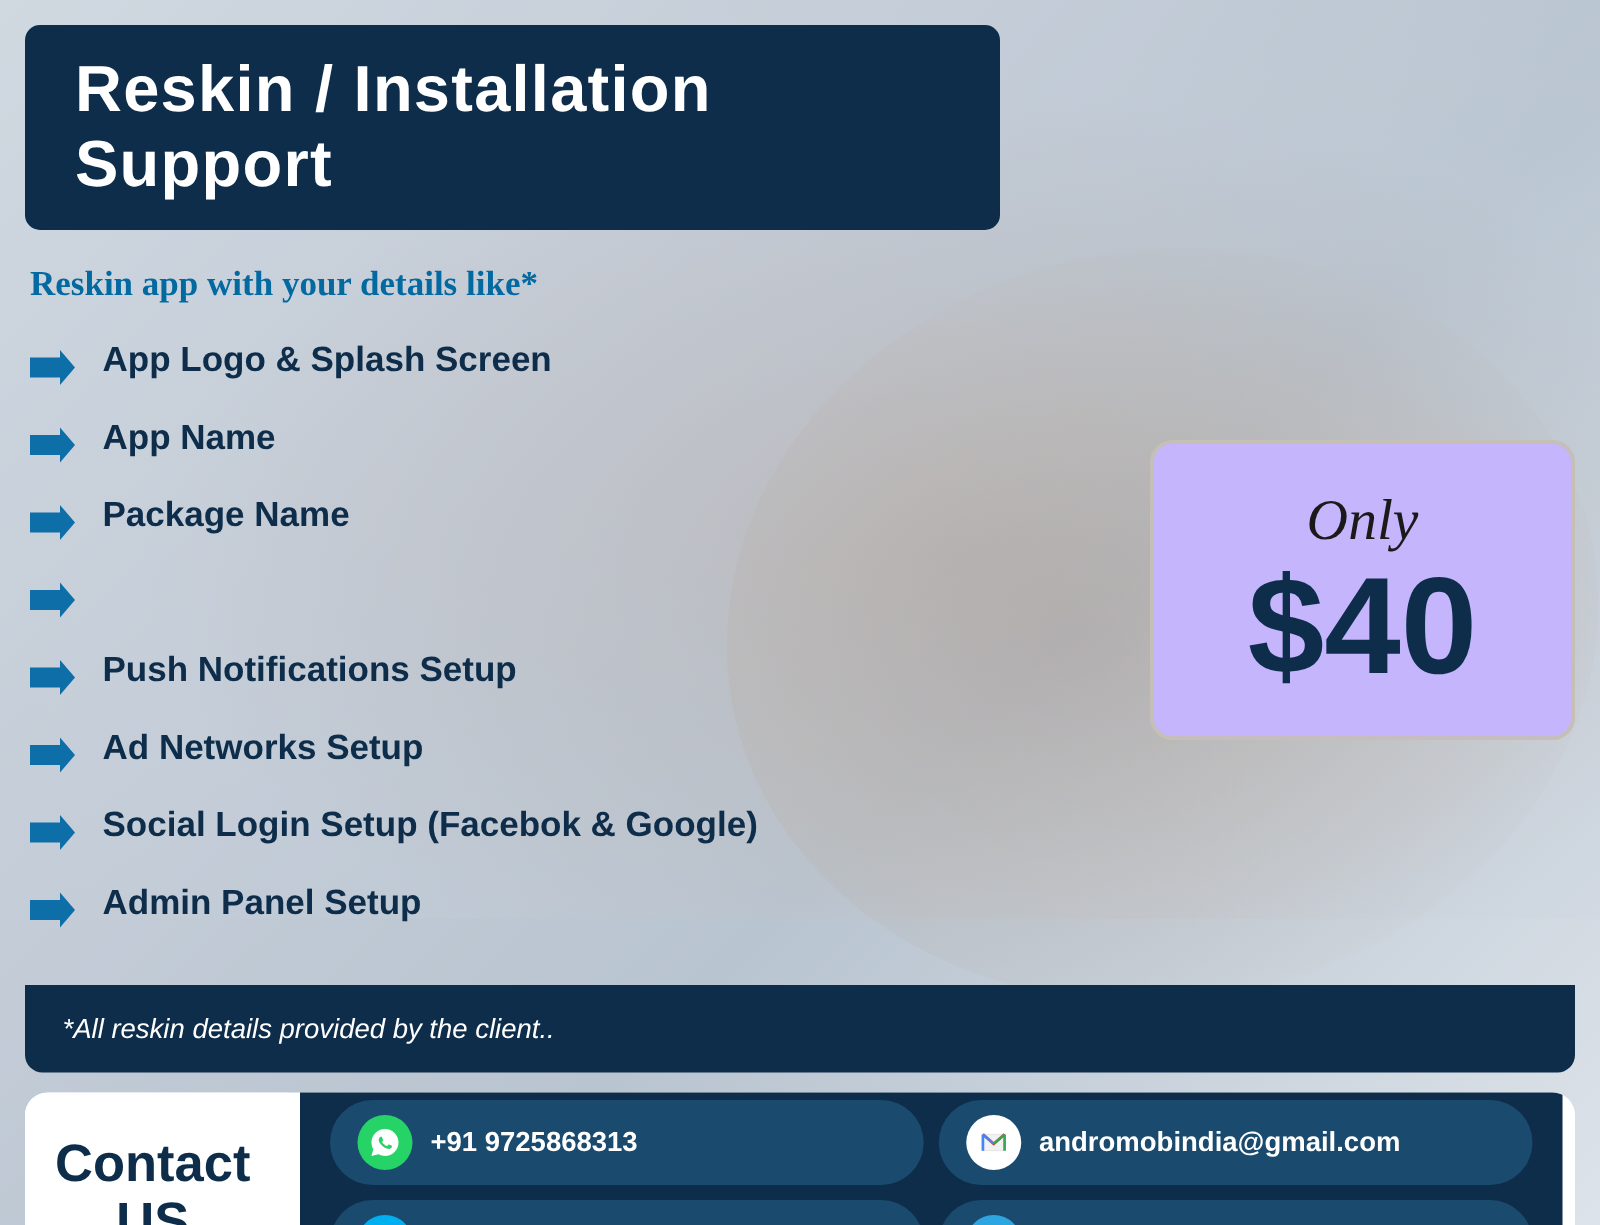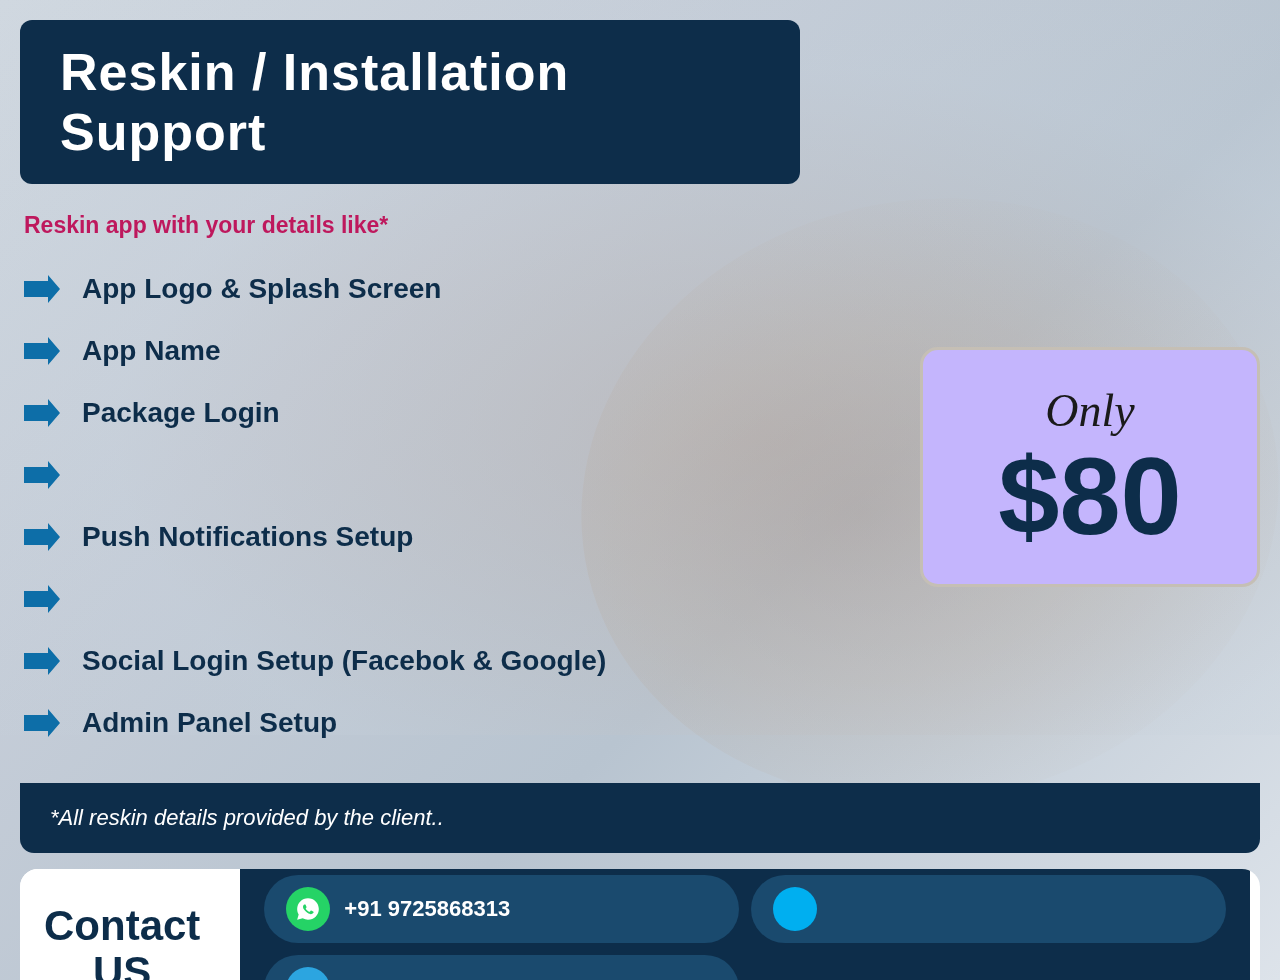--- a/index.html
+++ b/index.html
@@ -53,25 +53,26 @@
 
     .title-box h1 {
       color: #ffffff;
       font-size: 52px;
       font-weight: 900;
       letter-spacing: 1px;
     }
 
     
     .subtitle {
-      font-size: 23px;
+      font-size: 28px;
       font-weight: 800;
-      color: #be185d;
+      color: #0369a1;
       margin-bottom: 6px;
       padding-left: 4px;
+      font-family: Liberation Serif, serif;
     }
 
     .divider-line {
       width: 660px;
       height: 2px;
       background: #0d2d4a;
       margin-bottom: 22px;
     }
 
     
@@ -80,21 +81,20 @@
       align-items: flex-start;
       justify-content: space-between;
     }
 
     .list-section {
       flex: 1;
     }
 
     .list-item {
       display: flex;
-      align-items: center;
       margin-bottom: 18px;
     }
 
     .arrow-icon {
       width: 44px;
       height: 44px;
       flex-shrink: 0;
       margin-right: 18px;
     }
 
@@ -274,21 +274,21 @@
         </svg>
       </div>
       <span class="list-item-text">App Name</span>
     </div>
         <div class="list-item">
       <div class="arrow-icon">
         <svg viewBox="0 0 44 44" fill="none" xmlns="http://www.w3.org/2000/svg">
           <polygon points="4,14 28,14 28,8 40,22 28,36 28,30 4,30" fill="#0d6ea8"></polygon>
         </svg>
       </div>
-      <span class="list-item-text">Package Login</span>
+      <span class="list-item-text">Package Name</span>
     </div>
         <div class="list-item">
       <div class="arrow-icon">
         <svg viewBox="0 0 44 44" fill="none" xmlns="http://www.w3.org/2000/svg">
           <polygon points="4,14 28,14 28,8 40,22 28,36 28,30 4,30" fill="#0d6ea8"></polygon>
         </svg>
       </div>
     </div>
         <div class="list-item">
       <div class="arrow-icon">
@@ -297,20 +297,21 @@
         </svg>
       </div>
       <span class="list-item-text">Push Notifications Setup</span>
     </div>
         <div class="list-item">
       <div class="arrow-icon">
         <svg viewBox="0 0 44 44" fill="none" xmlns="http://www.w3.org/2000/svg">
           <polygon points="4,14 28,14 28,8 40,22 28,36 28,30 4,30" fill="#0d6ea8"></polygon>
         </svg>
       </div>
+      <span class="list-item-text">Ad Networks Setup</span>
     </div>
         <div class="list-item">
       <div class="arrow-icon">
         <svg viewBox="0 0 44 44" fill="none" xmlns="http://www.w3.org/2000/svg">
           <polygon points="4,14 28,14 28,8 40,22 28,36 28,30 4,30" fill="#0d6ea8"></polygon>
         </svg>
       </div>
       <span class="list-item-text">Social Login Setup (Facebok &amp; Google)</span>
     </div>
         <div class="list-item">
@@ -318,21 +319,21 @@
         <svg viewBox="0 0 44 44" fill="none" xmlns="http://www.w3.org/2000/svg">
           <polygon points="4,14 28,14 28,8 40,22 28,36 28,30 4,30" fill="#0d6ea8"></polygon>
         </svg>
       </div>
       <span class="list-item-text">Admin Panel Setup</span>
     </div>
       </div>
 
     <div class="price-box">
       <div class="price-only">Only</div>
-      <div class="price-amount">$80</div>
+      <div class="price-amount">$40</div>
     </div>
 
   </div>
 
   <div class="footer-band">
     <div class="disclaimer">*All reskin details provided by the client..</div>
   </div>
 
   <div class="contact-section">
 
@@ -347,20 +348,34 @@
 
     <div class="contact-item">
       <div class="icon-circle" style="background:#25D366">
         <svg viewBox="0 0 24 24" width="26" height="26" fill="white">
               <path d="M12 2C6.48 2 2 6.48 2 12c0 1.85.5 3.58 1.38 5.07L2 22l5.11-1.35A9.94 9.94 0 0012 22c5.52 0 10-4.48 10-10S17.52 2 12 2zm4.93 13.57c-.2.56-1.18 1.08-1.62 1.14-.44.06-.85.2-2.87-.6-2.4-.96-3.94-3.39-4.06-3.55-.12-.16-.97-1.29-.97-2.46 0-1.17.61-1.75.83-1.99.22-.24.48-.3.64-.3h.46c.15 0 .35-.06.54.41.2.48.68 1.66.74 1.78.06.12.1.26.02.42-.08.16-.12.26-.24.4-.12.14-.25.31-.36.42-.12.12-.24.25-.1.49.14.24.62 1.02 1.33 1.65.92.82 1.69 1.07 1.93 1.19.24.12.38.1.52-.06.14-.16.6-.7.76-.94.16-.24.32-.2.54-.12.22.08 1.4.66 1.64.78.24.12.4.18.46.28.06.1.06.58-.14 1.14z"></path>
             </svg>
       </div>
       <span class="contact-item-text">+91 9725868313</span>
     </div>
         <div class="contact-item">
+      <div class="icon-circle" style="background:#ffffff">
+        <svg viewBox="0 0 24 24" width="26" height="26">
+              <rect width="24" height="24" fill="white" rx="12"></rect>
+              <path d="M4 6h16v12H4z" fill="#f1f1f1" stroke="#ddd" stroke-width="0.5"></path>
+              <path d="M4 6l8 7 8-7" fill="none" stroke="#d44638" stroke-width="2"></path>
+              <path d="M4 6l8 7" fill="none" stroke="#4285f4" stroke-width="1.5"></path>
+              <path d="M12 13l8-7" fill="none" stroke="#34a853" stroke-width="1.5"></path>
+              <path d="M4 18V6" fill="none" stroke="#4285f4" stroke-width="2"></path>
+              <path d="M20 6v12" fill="none" stroke="#34a853" stroke-width="2"></path>
+            </svg>
+      </div>
+      <span class="contact-item-text">andromobindia@gmail.com</span>
+    </div>
+        <div class="contact-item">
       <div class="icon-circle" style="background:#00AFF0">
         
       </div>
 
     </div>
         <div class="contact-item">
       <div class="icon-circle" style="background:#2CA5E0">
         
       </div>
 

